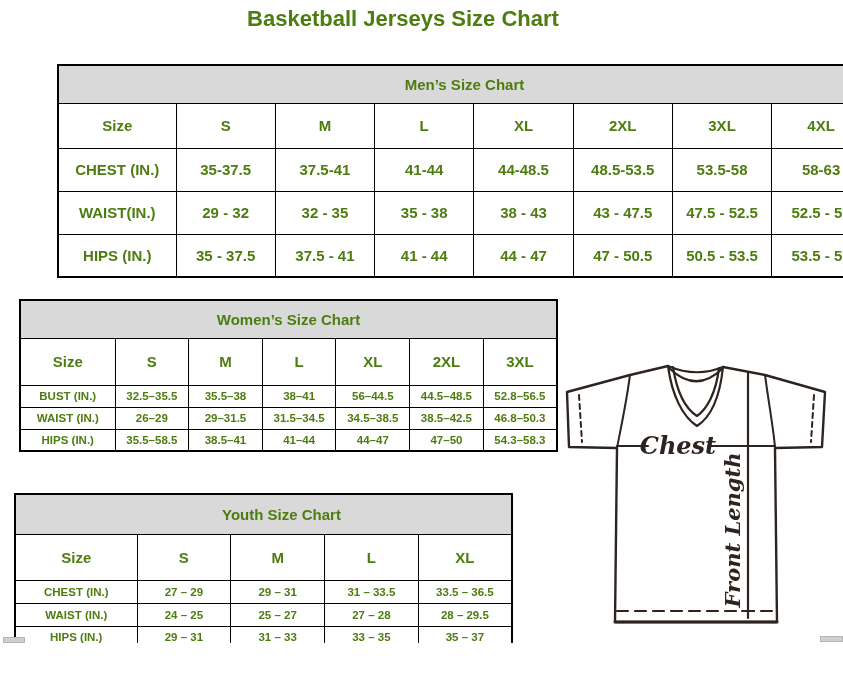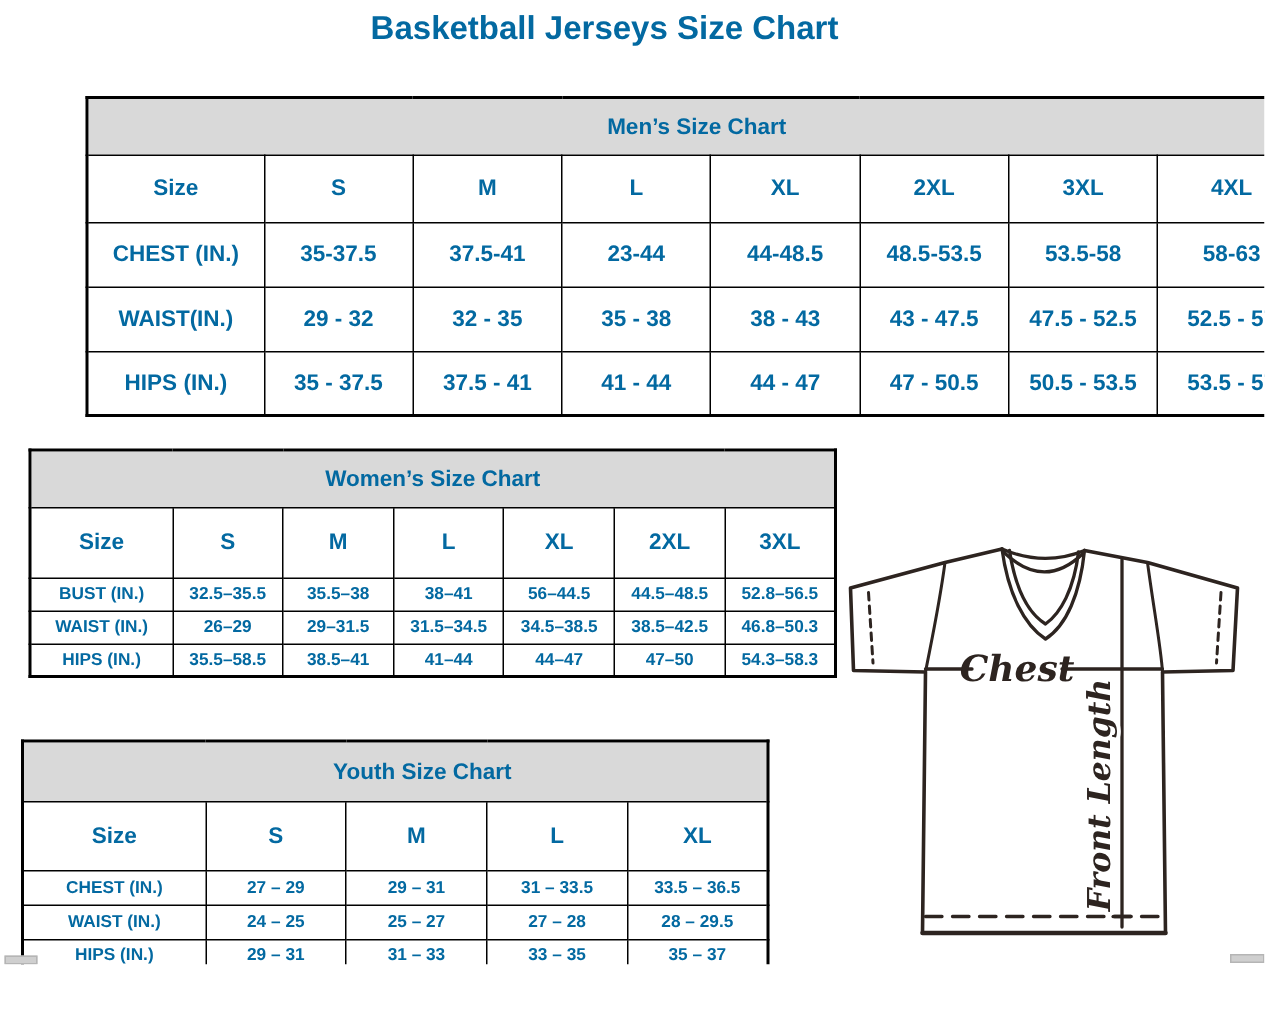--- a/index.html
+++ b/index.html
@@ -1,19 +1,19 @@
 <!DOCTYPE html>
 <html><head>
 <meta charset="utf-8">
 <style>
   * { margin:0; padding:0; box-sizing:border-box; }
   html,body { background:#fff; }
   .page {
     position:relative; width:843px; height:643px; background:#ffffff;
-    font-family:"Liberation Sans", sans-serif; color:#0369a1; overflow:hidden;
+    font-family:"Liberation Sans", sans-serif; color:#4d7c0f; overflow:hidden;
   }
   .page-title {
     position:absolute; left:0; top:6px; width:806px; text-align:center;
     font-size:22px; font-weight:bold; letter-spacing:0px;
   }
   table { border-collapse:collapse; table-layout:fixed; position:absolute; background:#fff; }
   th, td { border:1px solid #000; text-align:center; vertical-align:middle; font-weight:bold; padding:0 2px; overflow:hidden; }
   table { border:2px solid #000; }
   .band th { background:#d9d9d9; font-size:15px; }
   
@@ -68,21 +68,21 @@
       <td>L</td>
       <td>XL</td>
       <td>2XL</td>
       <td>3XL</td>
       <td>4XL</td>
     </tr>
     <tr class="datarow">
       <td>CHEST (IN.)</td>
       <td>35-37.5</td>
       <td>37.5-41</td>
-      <td>23-44</td>
+      <td>41-44</td>
       <td>44-48.5</td>
       <td>48.5-53.5</td>
       <td>53.5-58</td>
       <td>58-63</td>
     </tr>
     <tr class="datarow">
       <td>WAIST(IN.)</td>
       <td>29 - 32</td>
       <td>32 - 35</td>
       <td>35 - 38</td>

